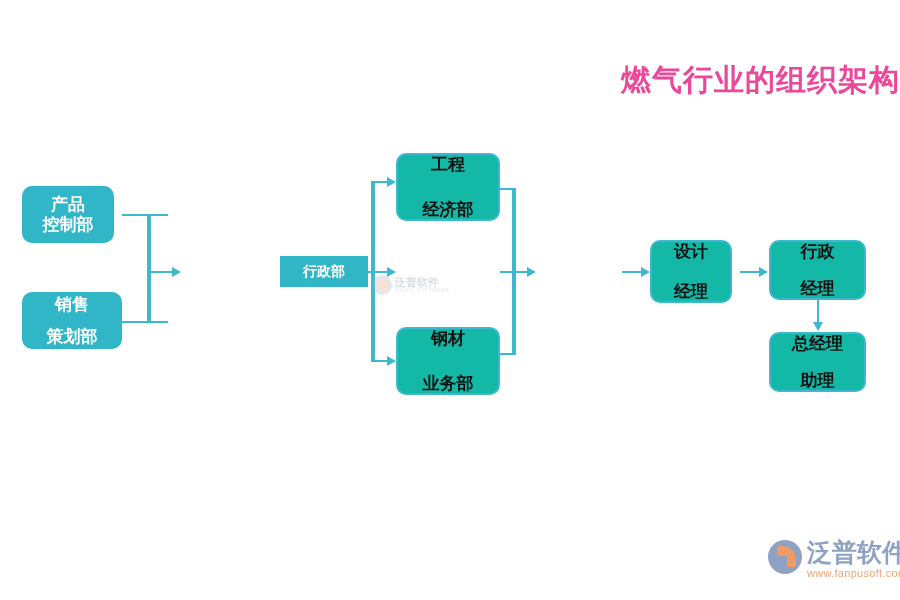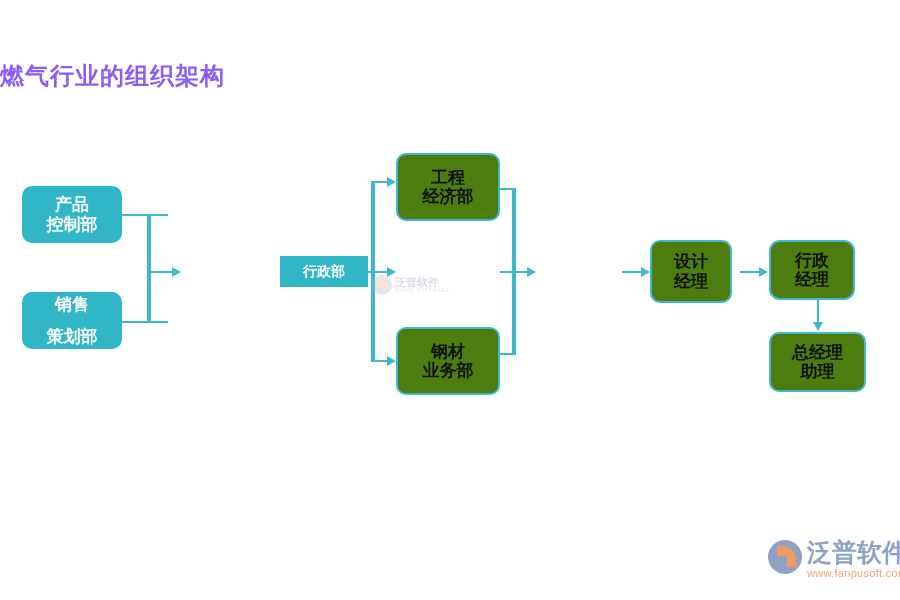--- a/index.html
+++ b/index.html
@@ -15,24 +15,24 @@
     width: 900px;
     height: 600px;
     background: #ffffff;
     overflow: hidden;
   }
   #title {
     position: absolute;
     left: 0;
     top: 60px;
     width: 900px;
-    text-align: left;
-    font-size: 24px;
+    text-align: right;
+    font-size: 30px;
     font-weight: bold;
-    color: #8b5cf6;
+    color: #ec4899;
     letter-spacing: 1px;
     font-family: "Liberation Serif", "DejaVu Serif", serif;
   }
   .node {
     position: absolute;
     box-sizing: border-box;
     display: flex;
     flex-direction: column;
     align-items: center;
     justify-content: center;
@@ -45,24 +45,25 @@
   .node.filled {
     background: #30b6c6;
     color: #ffffff;
     border-radius: 10px;
     border: none;
   }
   .node.filled.sq {
     border-radius: 0;
   }
   .node.outline {
-    background: #4d7c0f;
+    background: #14b8a6;
     color: #111111;
     border: 2px solid #3fb8cf;
     border-radius: 10px;
+    justify-content: space-between;
   }
   .node .ln {
     display: block;
     white-space: nowrap;
   }
 
   .conn {
     position: absolute;
     background: #3fb8cf;
     z-index: 1;
@@ -234,21 +235,21 @@
 
   <div class="conn h" style="left:622px; top:271px; width:24px;"></div>
   <div class="arrow-r" style="left:641px; top:267px;"></div>
 
   <div class="conn h" style="left:740px; top:271px; width:24px;"></div>
   <div class="arrow-r" style="left:759px; top:267px;"></div>
 
   <div class="conn v" style="left:817px; top:299px; height:26px;"></div>
   <div class="arrow-d" style="left:813px; top:322px;"></div>
 
-  <div class="node filled" style="left:22px; top:186px; width:100px; height:57px;">
+  <div class="node filled" style="left:22px; top:186px; width:92px; height:57px;">
     <span class="ln">产品</span>
     <span class="ln">控制部</span>
   </div>
 
   <div class="node filled" style="left:22px; top:292px; width:100px; height:57px;gap:13px;">
     <span class="ln">销售</span>
     <span class="ln">策划部</span>
   </div>
 
 
@@ -266,21 +267,21 @@
     <span class="ln">钢材</span>
     <span class="ln">业务部</span>
   </div>
 
 
   <div class="node outline" style="left:650px; top:240px; width:82px; height:63px;">
     <span class="ln">设计</span>
     <span class="ln">经理</span>
   </div>
 
-  <div class="node outline" style="left:769px; top:240px; width:86px; height:60px;border-radius:11px;">
+  <div class="node outline" style="left:769px; top:240px; width:97px; height:60px;">
     <span class="ln">行政</span>
     <span class="ln">经理</span>
   </div>
 
   <div class="node outline" style="left:769px; top:332px; width:97px; height:60px;">
     <span class="ln">总经理</span>
     <span class="ln">助理</span>
   </div>
 
   <div id="wm-center">

